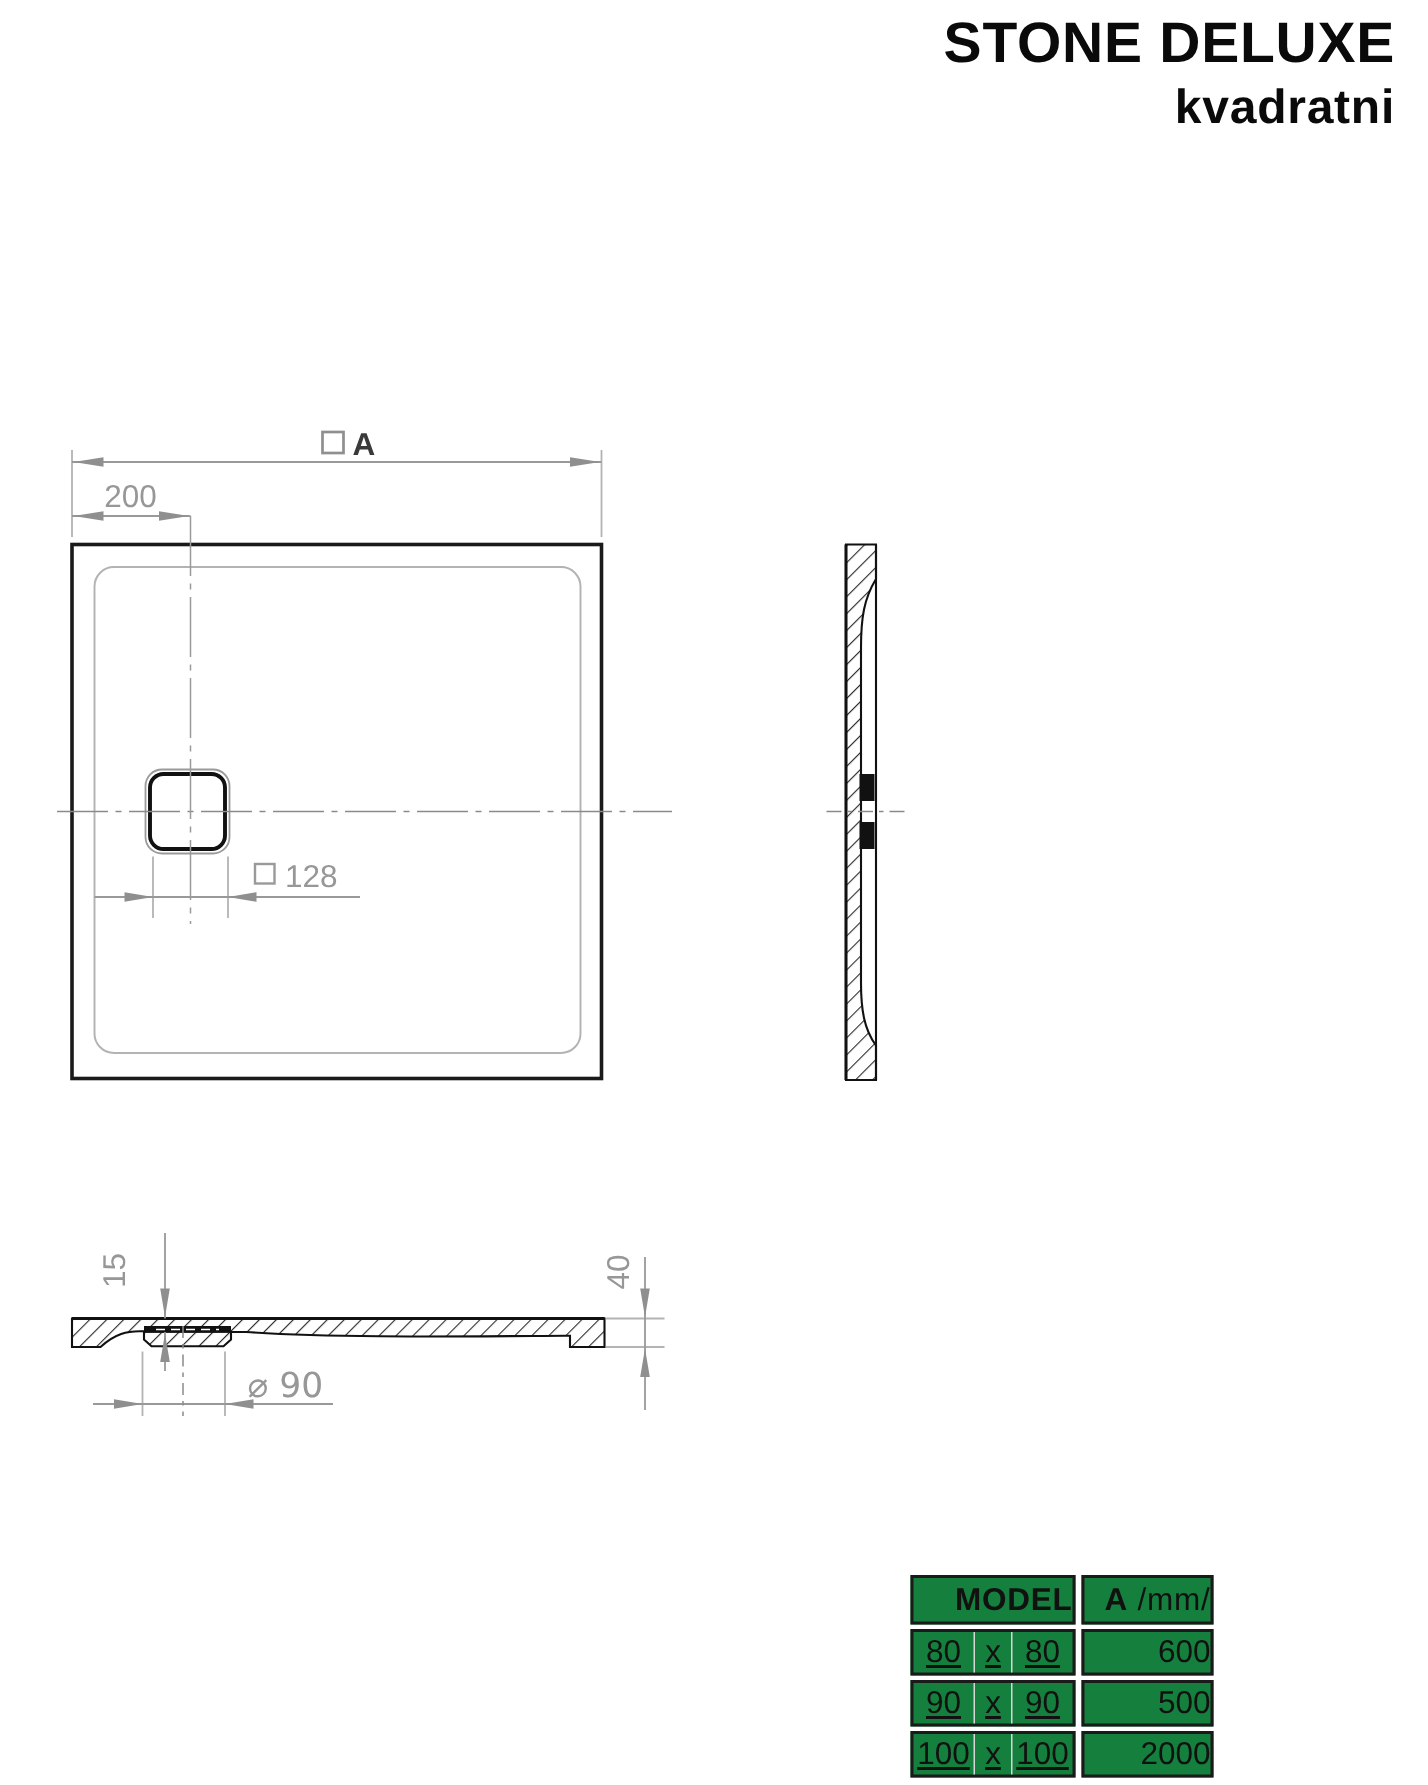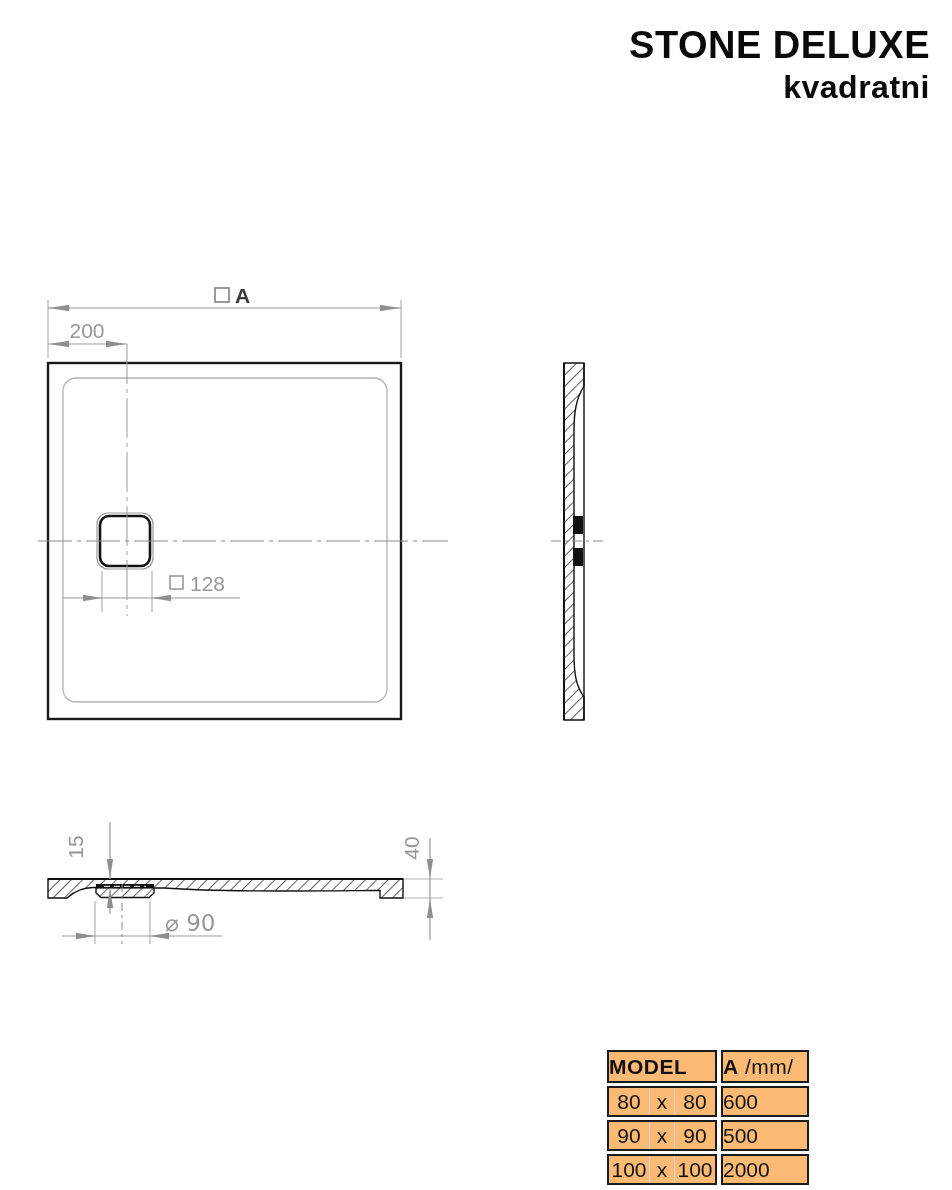--- a/index.html
+++ b/index.html
@@ -4,43 +4,43 @@
 <style>
   html,body{margin:0;padding:0;background:#ffffff;}
   .page{
     position:relative;
     width:952px;height:1190px;
     background:#ffffff;
     font-family:"Liberation Sans", sans-serif;
     overflow:hidden;
   }
   .title-block{
-    position:absolute;top:22px;right:22px;
+    position:absolute;top:6px;right:22px;
     text-align:right;color:#0a0a0a;
     line-height:1.22;
   }
   .title-line1{font-size:38px;font-weight:bold;letter-spacing:.5px;}
   .title-line2{font-size:32px;font-weight:bold;letter-spacing:.5px;}
   .drawing-svg{position:absolute;left:0;top:0;}
   
   .spec-table{
     position:absolute;left:607px;top:1050px;
     display:grid;grid-template-columns:110px 88px;
     column-gap:4px;row-gap:3px;
     font-size:21px;color:#111;
   }
   .spec-col{display:grid;grid-template-rows:33px 31px 31px 31px;row-gap:3px;}
   .cell{
-    border:2px solid #1a1a1a;background:#fdba74;
-    display:flex;align-items:center;justify-content:flex-start;
+    border:2px solid #1a1a1a;background:#15803d;
+    display:flex;align-items:center;justify-content:flex-end;
     box-sizing:border-box;
   }
   .cell.hdr{font-weight:bold;letter-spacing:.5px;}
   .hdr .unit{font-weight:normal;white-space:pre;}
-  .model-cell{display:grid;grid-template-columns:1fr 26px 1fr;width:100%;height:100%;align-items:center;}
+  .model-cell{display:grid;grid-template-columns:1fr 26px 1fr;width:100%;height:100%;align-items:center;text-decoration:underline;}
   .model-cell .num{text-align:center;}
   .model-cell .xsep{
     text-align:center;border-left:1px solid #d6d6d6;border-right:1px solid #d6d6d6;
     height:100%;display:flex;align-items:center;justify-content:center;color:#111;
   }
 </style>
 </head>
 <body>
 
 <div class="page">

